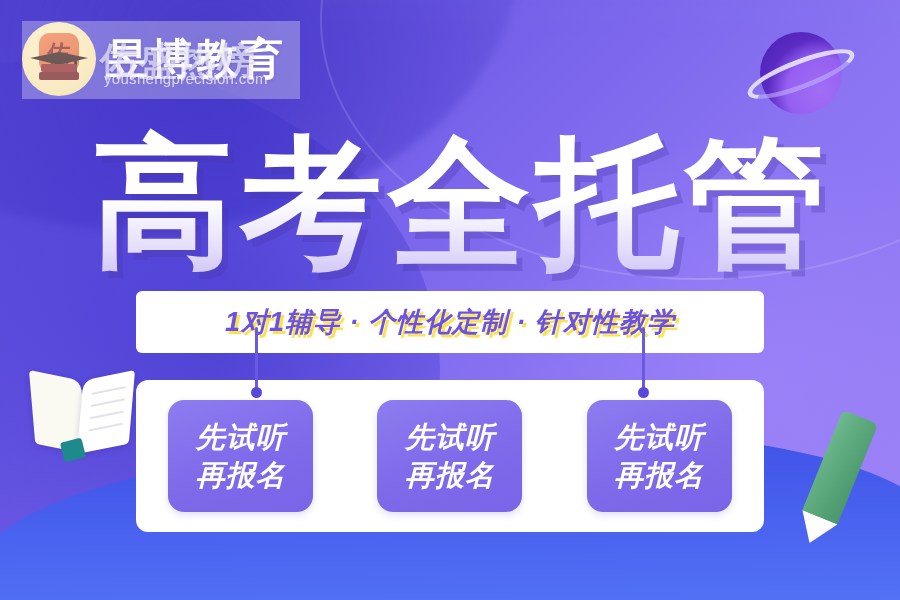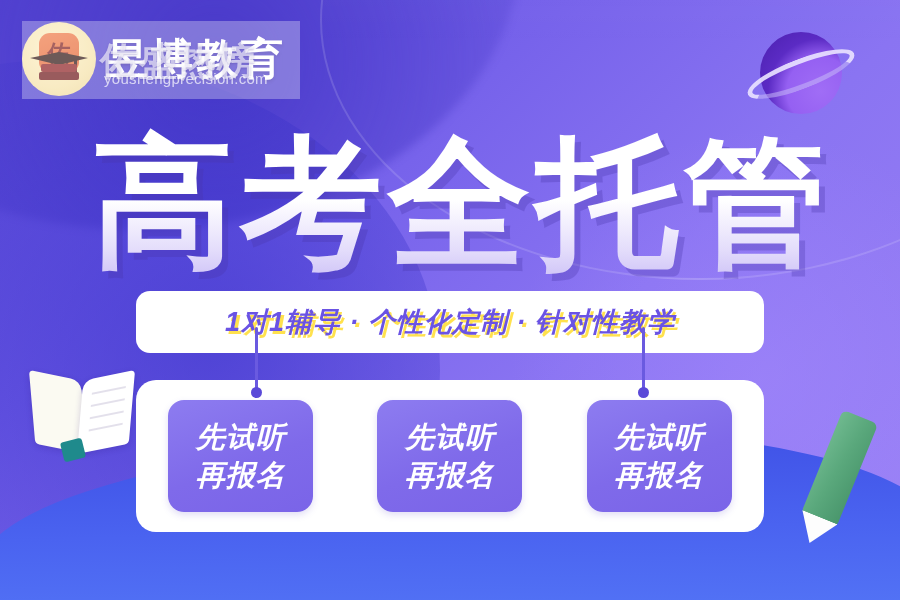--- a/index.html
+++ b/index.html
@@ -126,32 +126,32 @@
     position:absolute; left:12px; top:128px; width:900px; text-align:center; z-index:6;
     font-size:142px; font-weight:700; line-height:150px; letter-spacing:6px;
     background:linear-gradient(180deg,#ffffff 0%,#ffffff 48%,#e3dcfb 82%,#cfc4f7 100%);
     -webkit-background-clip:text; background-clip:text; color:transparent;
     filter:drop-shadow(6px 7px 0 rgba(72,52,170,.30));
   }
 
   
   .subtitle-bar {
     position:absolute; left:136px; top:291px; width:628px; height:62px;
-    background:#ffffff; border-radius:14px; z-index:6;
+    background:#ffffff; border-radius:6px; z-index:6;
     display:flex; align-items:center; justify-content:center;
   }
   .subtitle-text {
     font-size:27px; font-weight:700; font-style:italic; color:#6a53e4;
     letter-spacing:1px; text-shadow:3px 3px 0 #ffe14d;
     white-space:nowrap;
   }
 
   .card-panel {
     position:absolute; left:136px; top:380px; width:628px; height:152px;
-    background:#ffffff; border-radius:20px; z-index:5;
+    background:#ffffff; border-radius:12px; z-index:5;
     display:flex; align-items:center; justify-content:space-around;
   }
   .connector { position:absolute; z-index:6; }
   .connector .line { width:3px; height:62px; background:#6a5ae0; border-radius:2px; }
   .connector .dot {
     width:11px; height:11px; border-radius:50%; background:#5a49d8;
     margin-left:-4px; margin-top:-2px;
   }
   .conn-a { left:255px; top:327px; }
   .conn-b { left:642px; top:327px; }

